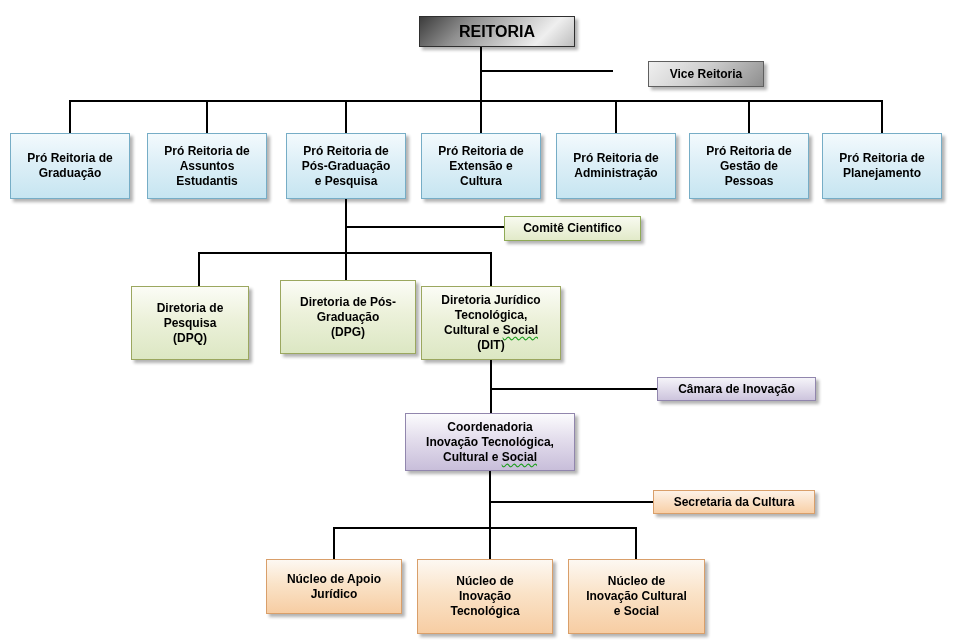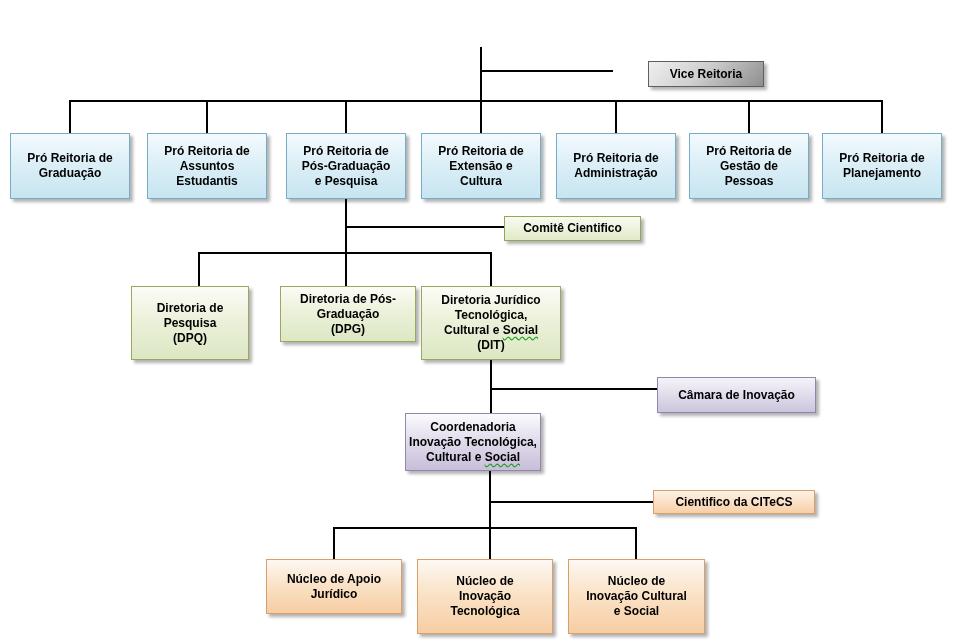--- a/index.html
+++ b/index.html
@@ -92,20 +92,23 @@
 
   <div class="line" style="left:490px;top:360px;width:2px;height:53px"></div>
   <div class="line" style="left:490px;top:388px;width:167px;height:2px"></div>
 
   <div class="line" style="left:489px;top:471px;width:2px;height:88px"></div>
   <div class="line" style="left:489px;top:501px;width:164px;height:2px"></div>
   <div class="line" style="left:333px;top:527px;width:304px;height:2px"></div>
   <div class="line" style="left:333px;top:527px;width:2px;height:32px"></div>
   <div class="line" style="left:635px;top:527px;width:2px;height:32px"></div>
 
+  <div class="node gray-root" style="left:419px;top:16px;width:156px;height:31px">
+    <div class="label pre-line">REITORIA</div>
+  </div>
 
   <div class="node gray-small" style="left:648px;top:61px;width:116px;height:26px">
     <div class="label pre-line">Vice Reitoria</div>
   </div>
 
   <div class="node blue" style="left:10px;top:133px;width:120px;height:66px">
     <div class="label pre-line">Pró Reitoria de
 Graduação</div>
   </div>
   <div class="node blue" style="left:147px;top:133px;width:120px;height:66px">
@@ -139,50 +142,50 @@
 
   <div class="node green-small" style="left:504px;top:216px;width:137px;height:25px">
     <div class="label pre-line">Comitê Cientifico</div>
   </div>
 
   <div class="node green" style="left:131px;top:286px;width:118px;height:74px">
     <div class="label pre-line">Diretoria de
 Pesquisa
 (DPQ)</div>
   </div>
-  <div class="node green" style="left:280px;top:286px;width:136px;height:56px">
+  <div class="node green" style="left:280px;top:280px;width:136px;height:74px">
     <div class="label pre-line">Diretoria de Pós-
 Graduação
 (DPG)</div>
   </div>
   <div class="node green" style="left:421px;top:286px;width:140px;height:74px">
     <div class="label">
       <span class="pre-line">Diretoria Jurídico
 Tecnológica,
 Cultural e</span>
       <span class="misspell">Social</span>
       <span class="block">(DIT)</span>
     </div>
   </div>
 
-  <div class="node purple-small" style="left:657px;top:377px;width:159px;height:36px">
+  <div class="node purple-small" style="left:657px;top:377px;width:159px;height:24px">
     <div class="label pre-line">Câmara de Inovação</div>
   </div>
 
-  <div class="node purple" style="left:405px;top:413px;width:136px;height:58px">
+  <div class="node purple" style="left:405px;top:413px;width:170px;height:58px">
     <div class="label">
       <span class="pre-line">Coordenadoria
 Inovação Tecnológica,
 Cultural e</span>
       <span class="misspell">Social</span>
     </div>
   </div>
 
   <div class="node orange-small" style="left:653px;top:490px;width:162px;height:24px">
-    <div class="label pre-line">Cientifico da CITeCS</div>
+    <div class="label pre-line">Secretaria da Cultura</div>
   </div>
 
   <div class="node orange" style="left:266px;top:559px;width:136px;height:55px">
     <div class="label pre-line">Núcleo de Apoio
 Jurídico</div>
   </div>
   <div class="node orange" style="left:417px;top:559px;width:136px;height:75px">
     <div class="label pre-line">Núcleo de
 Inovação
 Tecnológica</div>

